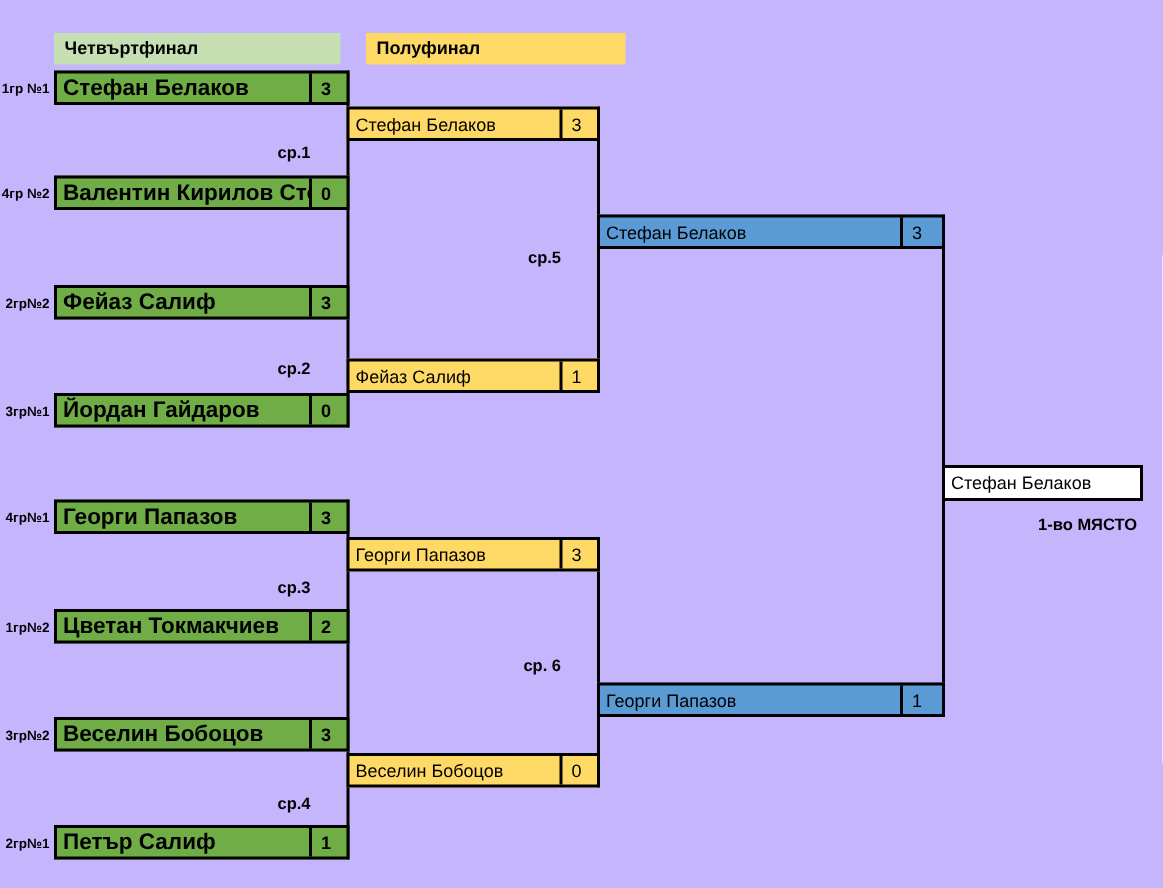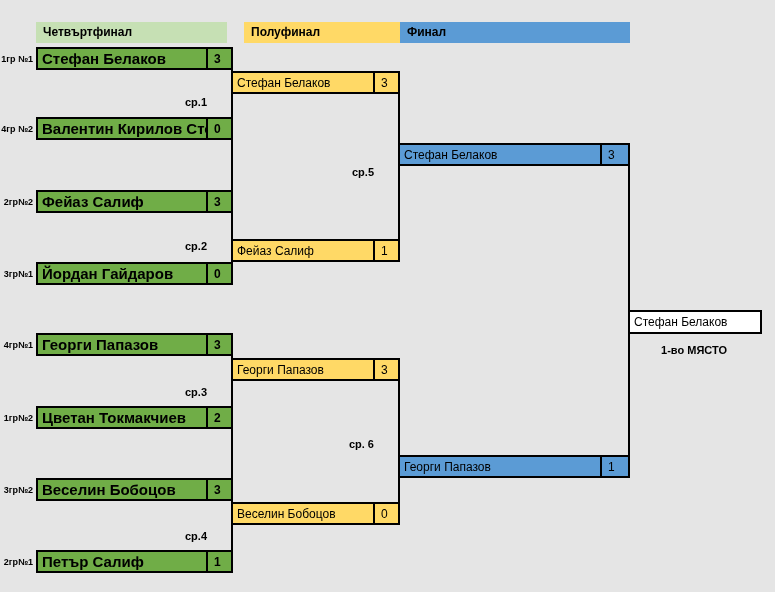--- a/index.html
+++ b/index.html
@@ -1,17 +1,17 @@
 <!DOCTYPE html>
 <html><head>
 <meta charset="utf-8">
 <style>
   html,body{margin:0;padding:0;background:#fff;}
   #stage{
-    position:relative;width:775px;height:592px;background:#e5e5e5;
+    position:relative;width:775px;height:592px;background:#c4b5fd;
     font-family:"Liberation Sans",sans-serif;color:#000;overflow:hidden;
   }
   .hdr{position:absolute;top:22px;height:21px;font-weight:bold;font-size:12px;
        line-height:21px;box-sizing:border-box;padding-left:7px;}
   .hdr-qf{left:36px;width:191px;background:#C6E0B4;}
   .hdr-sf{left:244px;width:173px;background:#FFD966;}
   .hdr-f{left:400px;width:230px;background:#5B9BD5;}
   .vline{position:absolute;width:2px;background:#000;}
   .box{position:absolute;height:23px;box-sizing:border-box;border:2px solid #000;
        display:flex;align-items:center;justify-content:space-between;}
@@ -28,31 +28,30 @@
   .fin .name{font-size:12px;}
   .fin .score{width:28px;font-size:12px;}
   .winner{left:628px;width:134px;height:24px;background:#FFFFFF;}
   .winner .name{font-size:12px;}
   .seed{position:absolute;left:0;width:33px;text-align:right;
         font-weight:bold;font-size:9px;line-height:10px;white-space:nowrap;}
   .mlabel{position:absolute;font-weight:bold;font-size:11px;line-height:10px;
         text-align:right;white-space:nowrap;}
   .mlabel.qfm{left:140px;width:67px;}
   .mlabel.sfm{left:300px;width:74px;}
-  .caption{position:absolute;left:622px;width:105px;top:344px;text-align:right;
+  .caption{position:absolute;left:653px;width:105px;top:344px;text-align:right;
         font-weight:bold;font-size:11px;white-space:nowrap;}
 </style>
 </head>
 <body>
 
 <div id="stage">
 
   <div class="hdr hdr-qf">Четвъртфинал</div>
   <div class="hdr hdr-sf">Полуфинал</div>
-  <div class="hdr hdr-f">Финал</div>
 
   <div class="vline" style="left:231px;top:47px;height:238px"></div>
   <div class="vline" style="left:231px;top:333px;height:240px"></div>
   <div class="vline" style="left:398px;top:71px;height:191px"></div>
   <div class="vline" style="left:398px;top:358px;height:167px"></div>
   <div class="vline" style="left:628px;top:143px;height:335px"></div>
 
   <div class="seed" style="top:54px">1гр №1</div>
   <div class="seed" style="top:124px">4гр №2</div>
   <div class="seed" style="top:197px">2гр№2</div>

